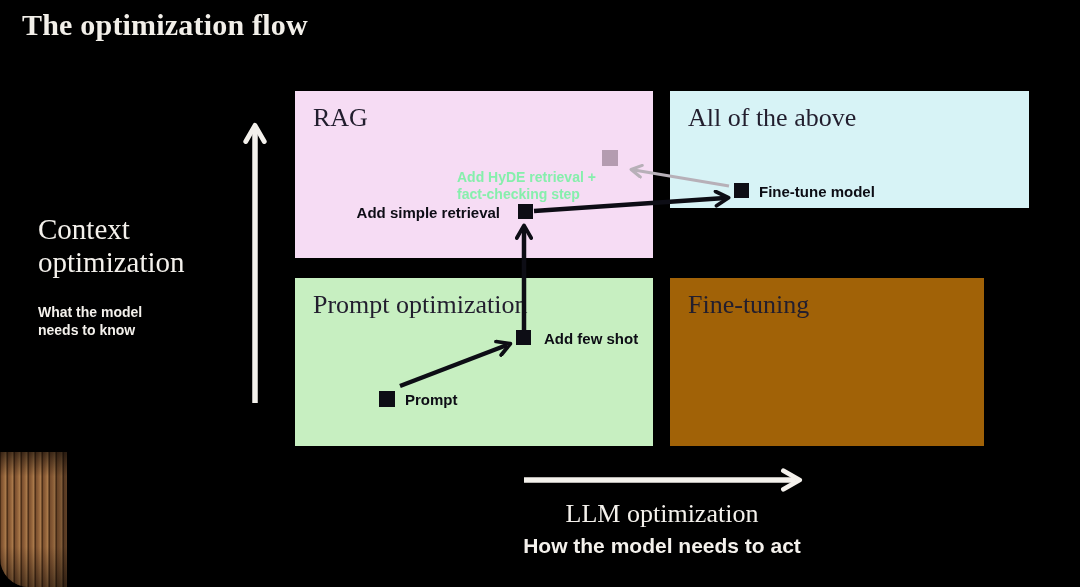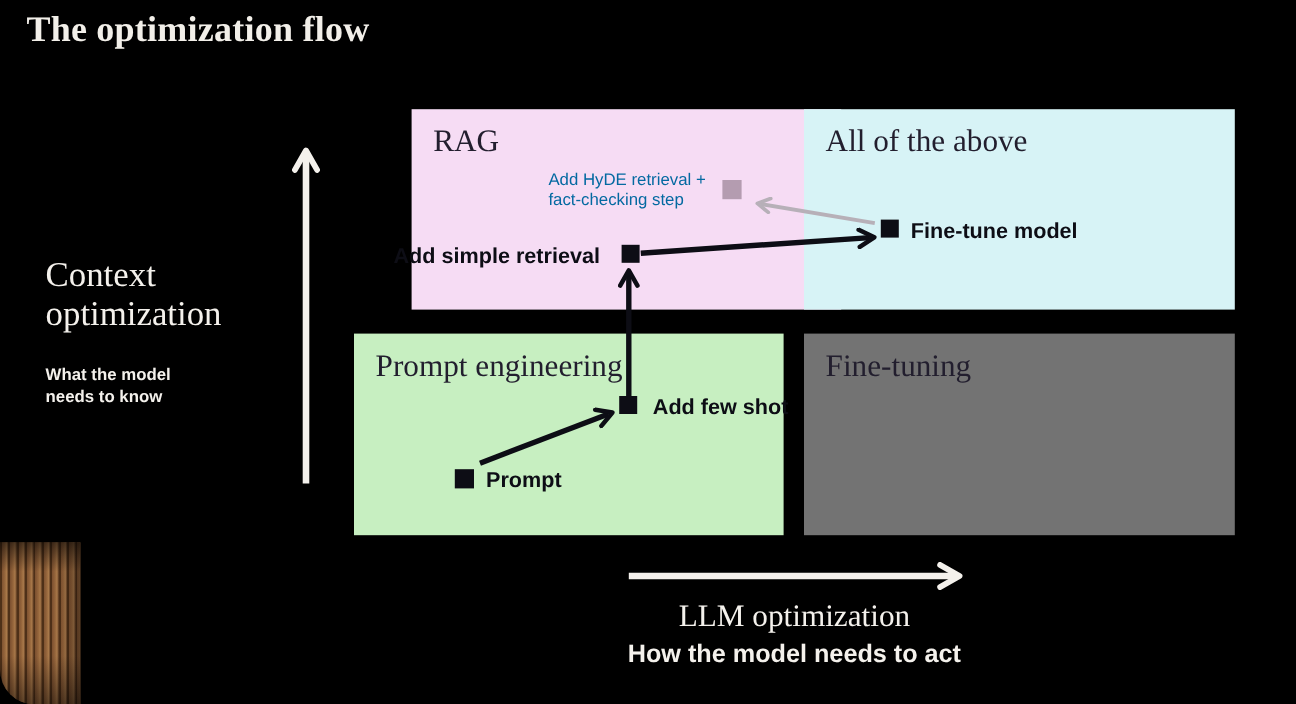--- a/index.html
+++ b/index.html
@@ -10,49 +10,49 @@
   .serif{font-family:"Liberation Serif","DejaVu Serif",serif;}
 
   
   .slide-title{
     position:absolute;left:22px;top:8px;
     font-size:30px;font-weight:600;color:#f2efe9;letter-spacing:.2px;
   }
 
   
   .quad{position:absolute;z-index:1;}
-  .quad-rag{left:295px;top:91px;width:358px;height:167px;background:#f6dcf4;margin-left:48px;}
-  .quad-above{left:670px;top:91px;width:359px;height:167px;background:#d7f3f6;}
+  .quad-rag{left:295px;top:91px;width:358px;height:167px;background:#f6dcf4;}
+  .quad-above{left:670px;top:91px;width:359px;height:117px;background:#d7f3f6;}
   .quad-pe{left:295px;top:278px;width:358px;height:168px;background:#c7efc1;}
-  .quad-ft{left:670px;top:278px;width:359px;height:168px;background:#737373;}
+  .quad-ft{left:670px;top:278px;width:314px;height:168px;background:#a16207;}
   .quad-label{
     position:absolute;left:18px;top:11px;
     font-size:26px;color:#221e2e;line-height:1.2;
   }
 
   
   .y-axis-block{position:absolute;left:38px;top:213px;color:#f4f1ec;}
   .y-axis-title{font-size:29px;line-height:1.14;white-space:pre-line;}
   .y-axis-sub{margin-top:25px;font-size:14px;font-weight:bold;line-height:1.28;white-space:pre-line;}
   .x-axis-block{position:absolute;left:460px;top:499px;width:404px;text-align:center;color:#f4f1ec;}
   .x-axis-title{font-size:26px;line-height:1.15;}
   .x-axis-sub{margin-top:5px;font-size:21px;font-weight:bold;}
 
   
   .arrows{position:absolute;left:0;top:0;z-index:2;pointer-events:none;}
 
   
   .marker{position:absolute;z-index:3;background:#0d0d15;}
   .marker.faded{background:#b49cb0;}
   .pt-label{
-    position:absolute;z-index:3;font-size:18px;font-weight:600;color:#0d0d15;
+    position:absolute;z-index:3;font-size:15px;font-weight:600;color:#0d0d15;
     white-space:nowrap;line-height:16px;
   }
   .pt-label.faded{
-    color:#0369a1;font-size:14px;font-weight:400;line-height:16.5px;white-space:pre-line;
+    color:#86efac;font-size:14px;font-weight:700;line-height:16.5px;white-space:pre-line;margin-top:28px;
   }
   .m-prompt{left:379px;top:391px;width:16px;height:16px;}
   .l-prompt{left:405px;top:392px;}
   .m-fewshot{left:516px;top:330px;width:15px;height:15px;}
   .l-fewshot{left:544px;top:331px;}
   .m-simple{left:518px;top:204px;width:15px;height:15px;}
   .l-simple{right:580px;top:205px;text-align:left;}
   .m-finetune{left:734px;top:183px;width:15px;height:15px;}
   .l-finetune{left:759px;top:184px;}
   .m-hyde{left:602px;top:150px;width:16px;height:16px;}
@@ -77,21 +77,21 @@
 
   <div class="slide-title serif">The optimization flow</div>
 
   <div class="quad quad-rag">
     <div class="quad-label serif">RAG</div>
   </div>
   <div class="quad quad-above">
     <div class="quad-label serif">All of the above</div>
   </div>
   <div class="quad quad-pe">
-    <div class="quad-label serif">Prompt engineering</div>
+    <div class="quad-label serif">Prompt optimization</div>
   </div>
   <div class="quad quad-ft">
     <div class="quad-label serif">Fine-tuning</div>
   </div>
 
   <div class="y-axis-block">
     <div class="y-axis-title serif">Context
 optimization</div>
     <div class="y-axis-sub">What the model
 needs to know</div>

